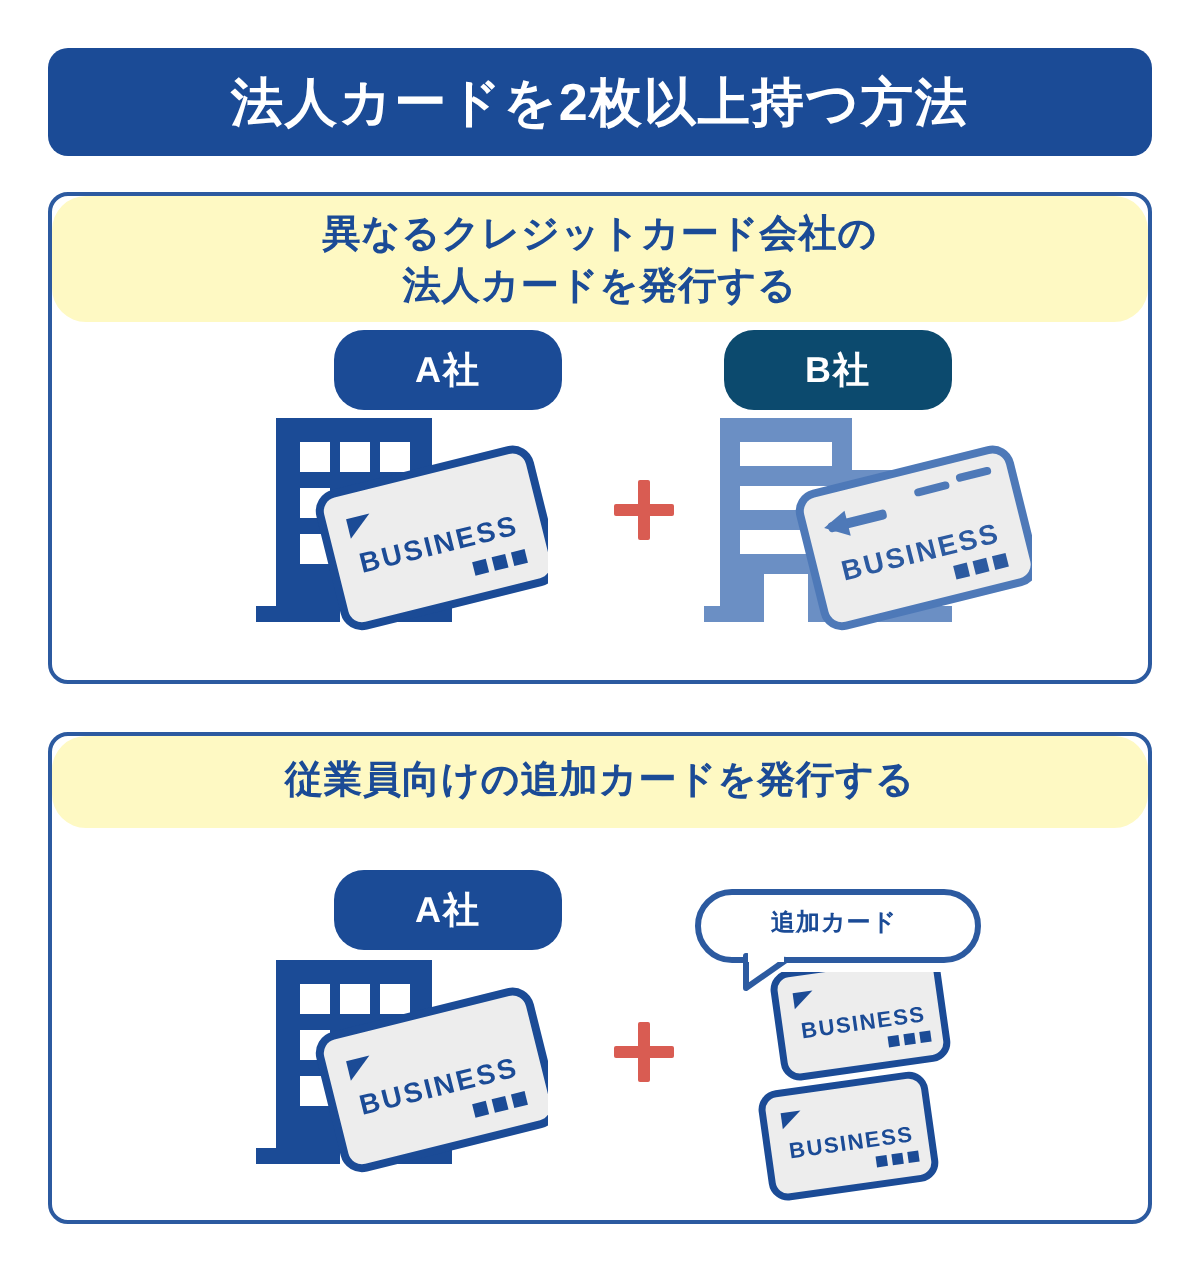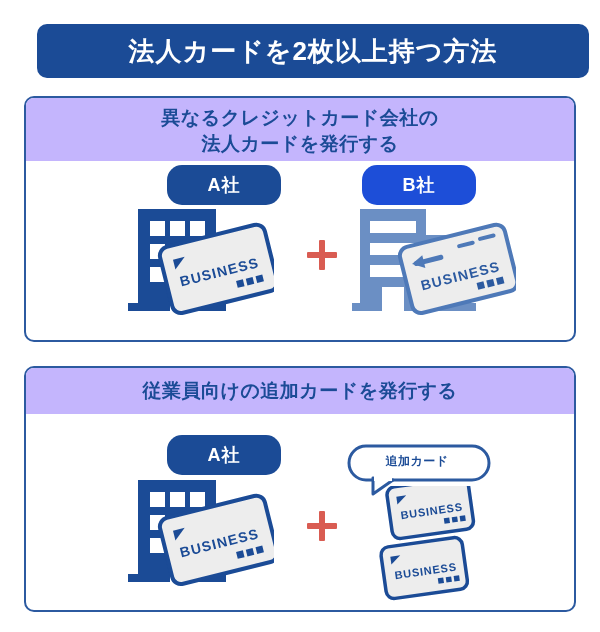--- a/index.html
+++ b/index.html
@@ -25,21 +25,20 @@
     position: absolute;
     left: 24px;
     top: 24px;
     width: 552px;
     height: 54px;
     background: #1B4B96;
     border-radius: 10px;
     display: flex;
     align-items: center;
     justify-content: center;
-    margin-left: 13px;
   }
   .title-bar .title-text {
     color: #ffffff;
     font-size: 26px;
     font-weight: bold;
     letter-spacing: 1px;
     line-height: 1;
   }
 
   
@@ -50,28 +49,29 @@
     background: #ffffff;
     border: 2px solid #2C5AA0;
     border-radius: 10px;
     box-sizing: border-box;
     overflow: hidden;
   }
   .panel-1 { top: 96px;  height: 246px; }
   .panel-2 { top: 366px; height: 246px; }
 
   .panel-header {
-    background: #c4b5fd;
+    background: #fef9c3;
     width: 100%;
     box-sizing: border-box;
     display: flex;
     flex-direction: column;
     align-items: center;
     justify-content: center;
     text-align: center;
+    border-radius: 17px;
   }
   .panel-1 .panel-header { height: 63px; padding-top: 2px; }
   .panel-2 .panel-header { height: 46px; }
 
   .panel-header .hdr-line {
     color: #1B4B96;
     font-size: 19px;
     font-weight: bold;
     line-height: 1.32;
     letter-spacing: 0.5px;
@@ -91,21 +91,21 @@
     border-radius: 15px;
     display: flex;
     align-items: center;
     justify-content: center;
     color: #ffffff;
     font-size: 18px;
     font-weight: bold;
     letter-spacing: 1px;
   }
   .pill-a { background: #1B4B96; }
-  .pill-b { background: #1d4ed8; }
+  .pill-b { background: #0c4a6e; }
 
   
   .plus {
     position: absolute;
     width: 30px;
     height: 30px;
   }
   .plus::before, .plus::after {
     content: "";
     position: absolute;

